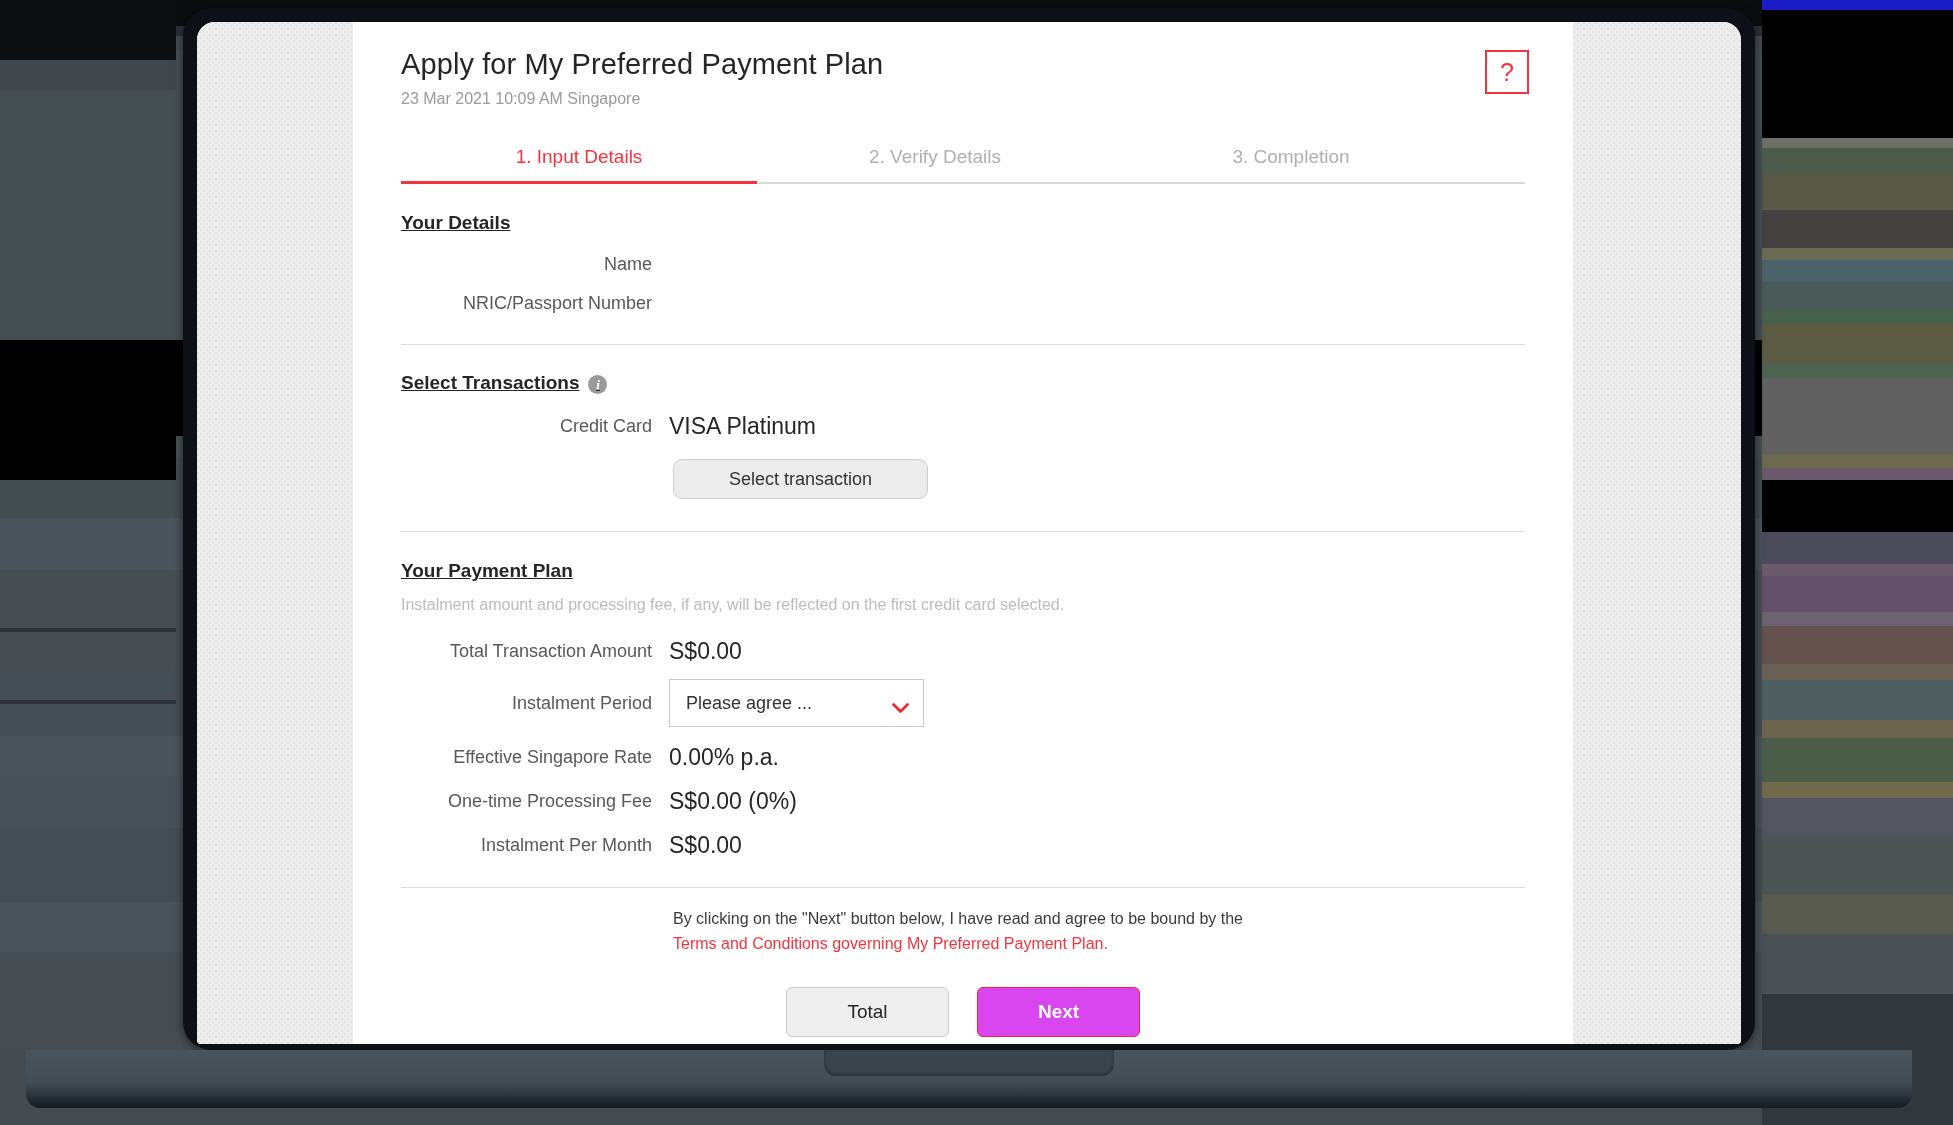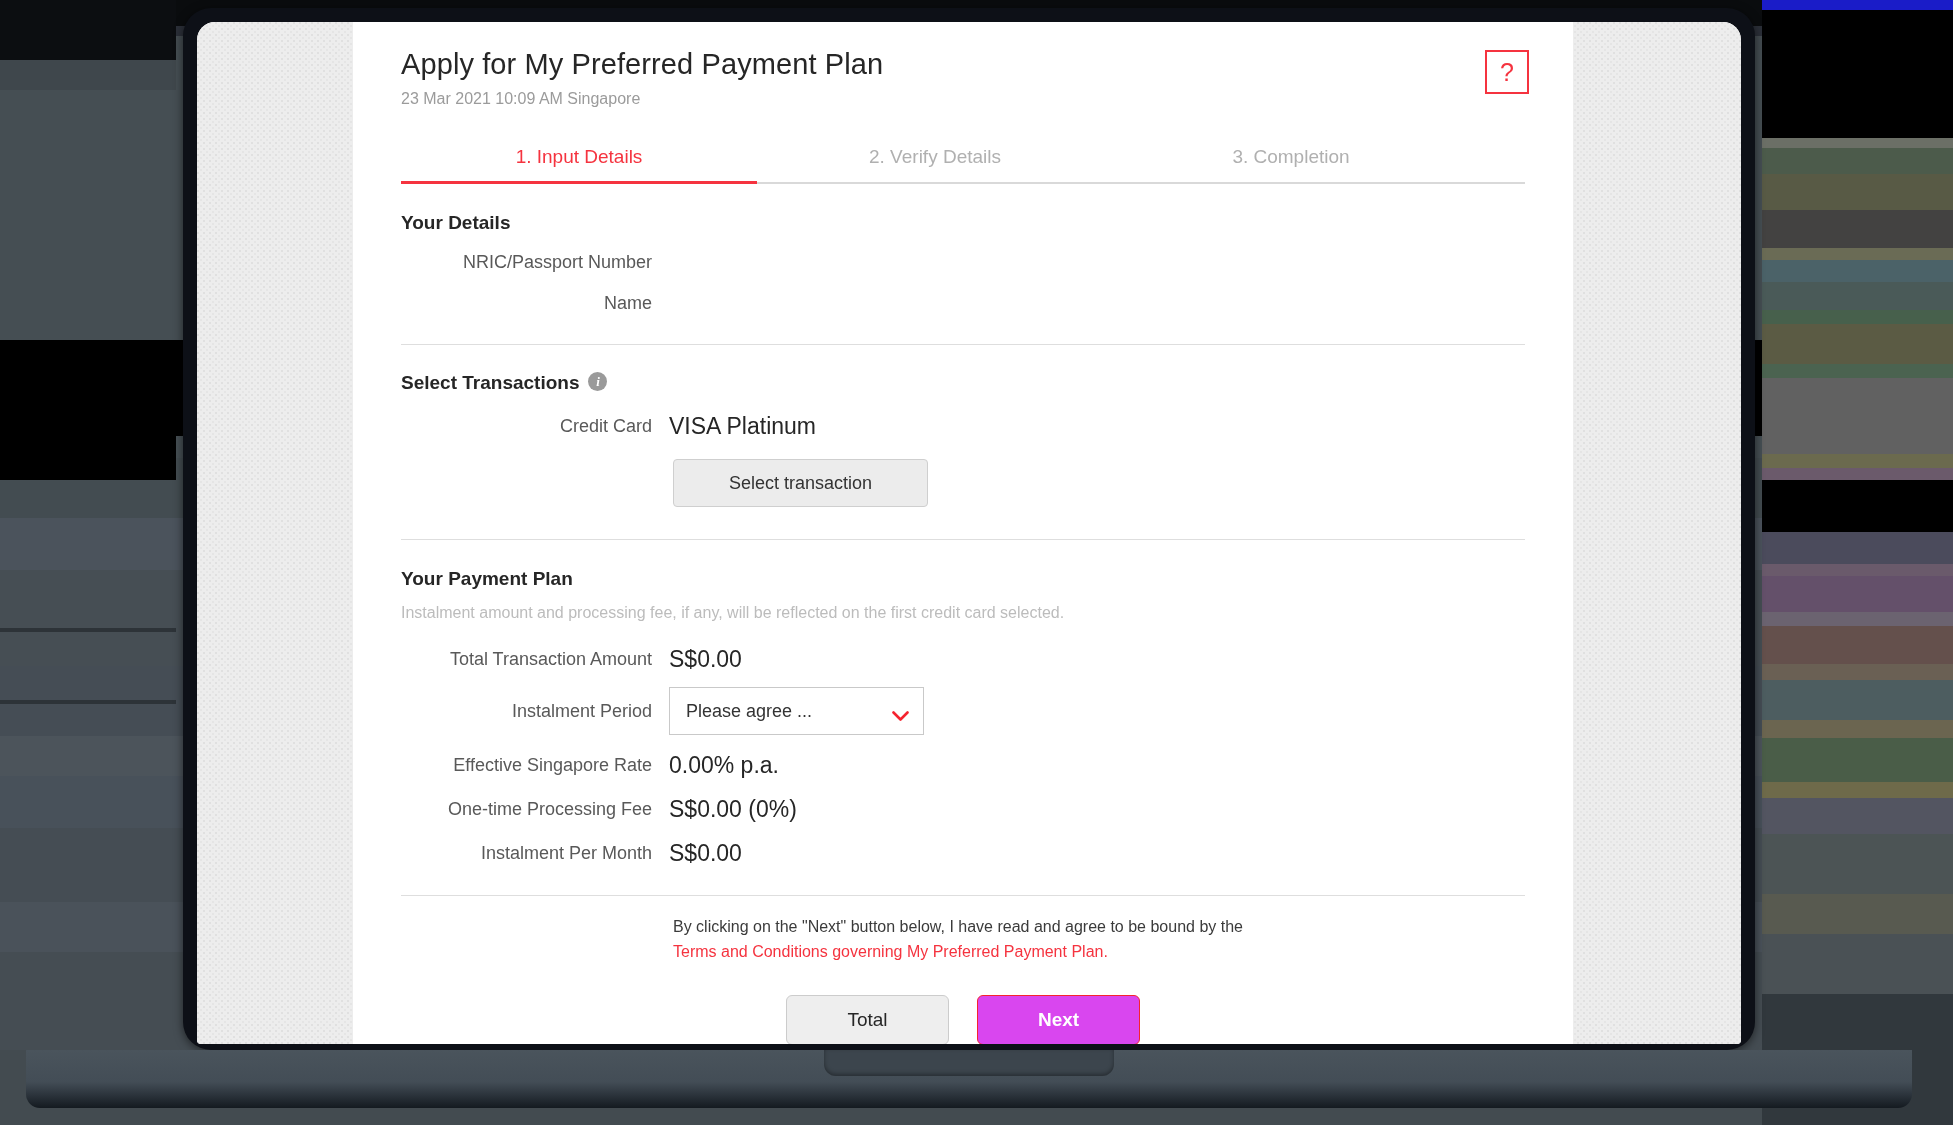--- a/index.html
+++ b/index.html
@@ -141,22 +141,23 @@
     height: 3px;
     background: #f5333f;
   }
 
   
   .section-title {
     font-size: 19px;
     color: #262626;
     font-weight: 700;
     display: flex;
-    align-items: flex-start;
+    align-items: flex-end;
     gap: 9px;
+    text-decoration: underline;
   }
   .info-icon {
     display: inline-block;
     width: 19px; height: 19px;
     border-radius: 50%;
     background: #9a9a9a;
     color: #ffffff;
     font-size: 13px;
     line-height: 19px;
     text-align: center;
@@ -187,24 +188,24 @@
   .note {
     font-size: 16px;
     color: #bcbcbc;
     margin-top: 14px;
   }
 
   
   #select-transaction-button {
     margin-left: 272px;
     width: 255px;
-    height: 48px;
+    height: 40px;
     background: #ececec;
     border: 1px solid #cfcfcf;
-    border-radius: 4px;
+    border-radius: 9px;
     font-size: 18px;
     color: #333333;
     cursor: pointer;
     font-family: "Liberation Sans", sans-serif;
   }
 
   #instalment-period-select {
     width: 255px;
     height: 48px;
     border: 1px solid #c9c9c9;
@@ -335,26 +336,26 @@
           <div class="tab active">1. Input Details</div>
           <div class="tab">2. Verify Details</div>
           <div class="tab">3. Completion</div>
         </div>
 
         
         <div class="section-title" style="margin-top:28px;">
           <span>Your Details</span>
         </div>
 
+        <div class="row" style="margin-top:20px;">
+          <div class="row-label">Name</div>
+          <div class="row-value"></div>
+        </div>
         <div class="row" style="margin-top:18px;">
           <div class="row-label">NRIC/Passport Number</div>
-          <div class="row-value"></div>
-        </div>
-        <div class="row" style="margin-top:20px;">
-          <div class="row-label">Name</div>
           <div class="row-value"></div>
         </div>
 
         <div class="divider" style="margin-top:30px;"></div>
 
         
         <div class="section-title" style="margin-top:27px;">
           <span>Select Transactions</span>
           <span class="info-icon">i</span>
         </div>

